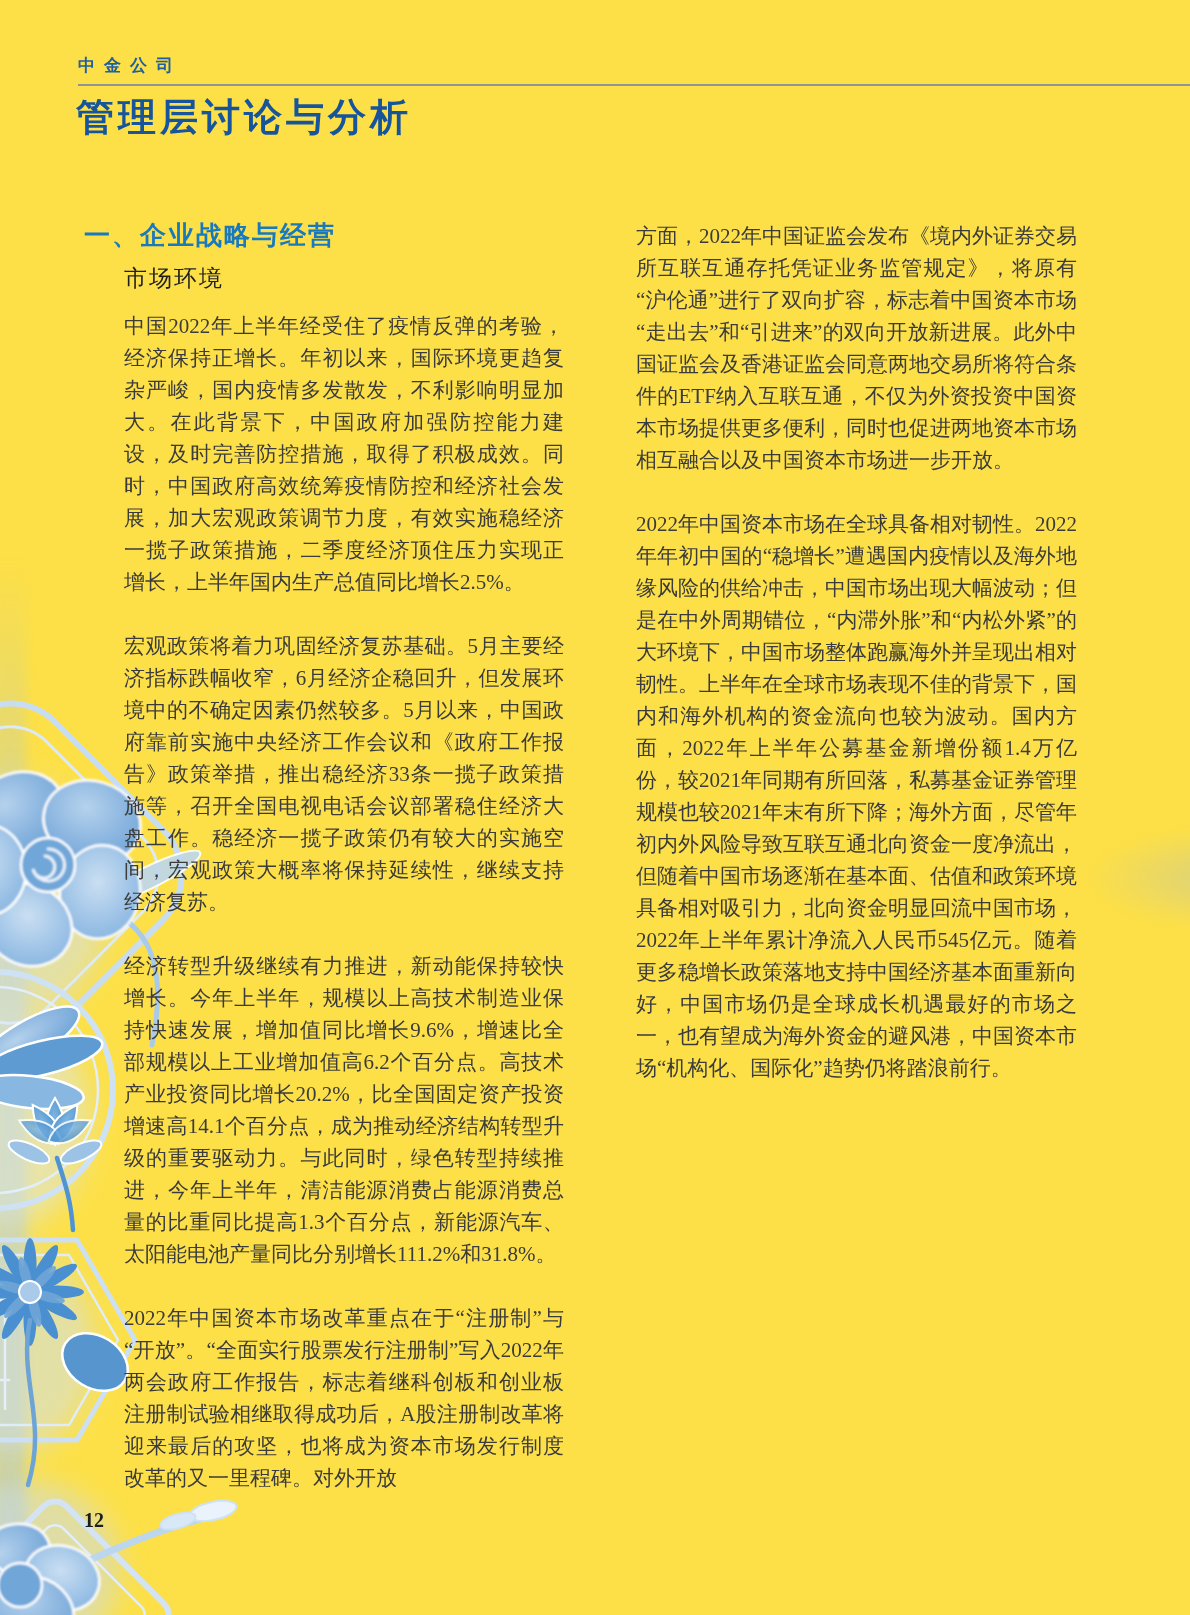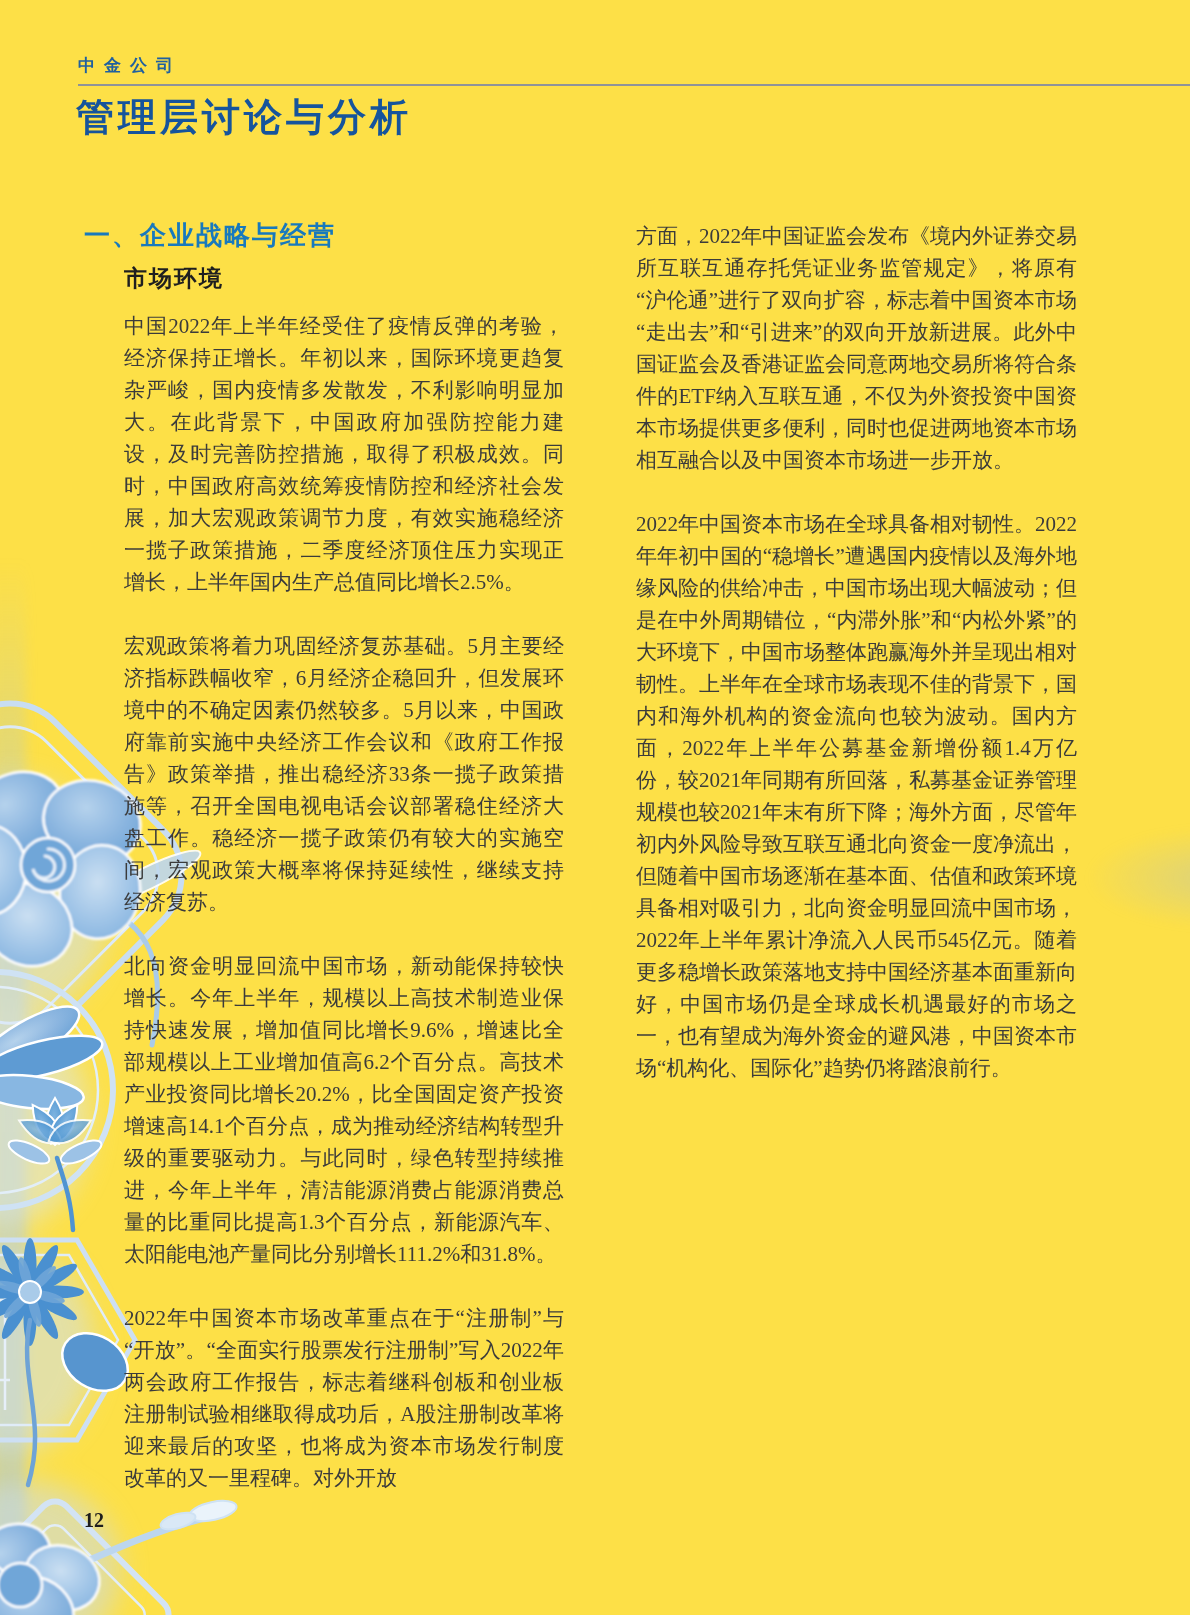--- a/index.html
+++ b/index.html
@@ -28,21 +28,21 @@
     color:#16549c;
   }
   
   .section-heading{
     position:absolute;left:84px;top:218px;margin:0;
     font-size:26px;font-weight:bold;letter-spacing:2px;
     color:#1879bd;
   }
   .subsection-heading{
     position:absolute;left:124px;top:263px;margin:0;
-    font-size:23px;font-weight:bold;letter-spacing:2px;
+    font-size:23px;font-weight:normal;letter-spacing:2px;
     color:#1f1f1f;
     text-align:center;
   }
   
   .col{
     position:absolute;
     font-size:21px;line-height:32px;
     text-align:justify;
     color:#3b3b3b;
     z-index:2;
@@ -202,21 +202,21 @@
   <div class="brand">中金公司</div>
   <div class="header-rule"></div>
   <h1 class="page-title">管理层讨论与分析</h1>
 
   <h2 class="section-heading">一、企业战略与经营</h2>
   <h3 class="subsection-heading">市场环境</h3>
 
   <div class="col col-left">
     <p>中国2022年上半年经受住了疫情反弹的考验，经济保持正增长。年初以来，国际环境更趋复杂严峻，国内疫情多发散发，不利影响明显加大。在此背景下，中国政府加强防控能力建设，及时完善防控措施，取得了积极成效。同时，中国政府高效统筹疫情防控和经济社会发展，加大宏观政策调节力度，有效实施稳经济一揽子政策措施，二季度经济顶住压力实现正增长，上半年国内生产总值同比增长2.5%。</p>
     <p>宏观政策将着力巩固经济复苏基础。5月主要经济指标跌幅收窄，6月经济企稳回升，但发展环境中的不确定因素仍然较多。5月以来，中国政府靠前实施中央经济工作会议和《政府工作报告》政策举措，推出稳经济33条一揽子政策措施等，召开全国电视电话会议部署稳住经济大盘工作。稳经济一揽子政策仍有较大的实施空间，宏观政策大概率将保持延续性，继续支持经济复苏。</p>
-    <p>北向资金明显回流中国市场，新动能保持较快增长。今年上半年，规模以上高技术制造业保持快速发展，增加值同比增长9.6%，增速比全部规模以上工业增加值高6.2个百分点。高技术产业投资同比增长20.2%，比全国固定资产投资增速高14.1个百分点，成为推动经济结构转型升级的重要驱动力。与此同时，绿色转型持续推进，今年上半年，清洁能源消费占能源消费总量的比重同比提高1.3个百分点，新能源汽车、太阳能电池产量同比分别增长111.2%和31.8%。</p>
+    <p>经济转型升级继续有力推进，新动能保持较快增长。今年上半年，规模以上高技术制造业保持快速发展，增加值同比增长9.6%，增速比全部规模以上工业增加值高6.2个百分点。高技术产业投资同比增长20.2%，比全国固定资产投资增速高14.1个百分点，成为推动经济结构转型升级的重要驱动力。与此同时，绿色转型持续推进，今年上半年，清洁能源消费占能源消费总量的比重同比提高1.3个百分点，新能源汽车、太阳能电池产量同比分别增长111.2%和31.8%。</p>
     <p>2022年中国资本市场改革重点在于“注册制”与“开放”。“全面实行股票发行注册制”写入2022年两会政府工作报告，标志着继科创板和创业板注册制试验相继取得成功后，A股注册制改革将迎来最后的攻坚，也将成为资本市场发行制度改革的又一里程碑。对外开放</p>
   </div>
 
   <div class="col col-right">
     <p>方面，2022年中国证监会发布《境内外证券交易所互联互通存托凭证业务监管规定》，将原有“沪伦通”进行了双向扩容，标志着中国资本市场“走出去”和“引进来”的双向开放新进展。此外中国证监会及香港证监会同意两地交易所将符合条件的ETF纳入互联互通，不仅为外资投资中国资本市场提供更多便利，同时也促进两地资本市场相互融合以及中国资本市场进一步开放。</p>
     <p>2022年中国资本市场在全球具备相对韧性。2022年年初中国的“稳增长”遭遇国内疫情以及海外地缘风险的供给冲击，中国市场出现大幅波动；但是在中外周期错位，“内滞外胀”和“内松外紧”的大环境下，中国市场整体跑赢海外并呈现出相对韧性。上半年在全球市场表现不佳的背景下，国内和海外机构的资金流向也较为波动。国内方面，2022年上半年公募基金新增份额1.4万亿份，较2021年同期有所回落，私募基金证券管理规模也较2021年末有所下降；海外方面，尽管年初内外风险导致互联互通北向资金一度净流出，但随着中国市场逐渐在基本面、估值和政策环境具备相对吸引力，北向资金明显回流中国市场，2022年上半年累计净流入人民币545亿元。随着更多稳增长政策落地支持中国经济基本面重新向好，中国市场仍是全球成长机遇最好的市场之一，也有望成为海外资金的避风港，中国资本市场“机构化、国际化”趋势仍将踏浪前行。</p>
   </div>
 
   <div class="page-number">12</div>
 

